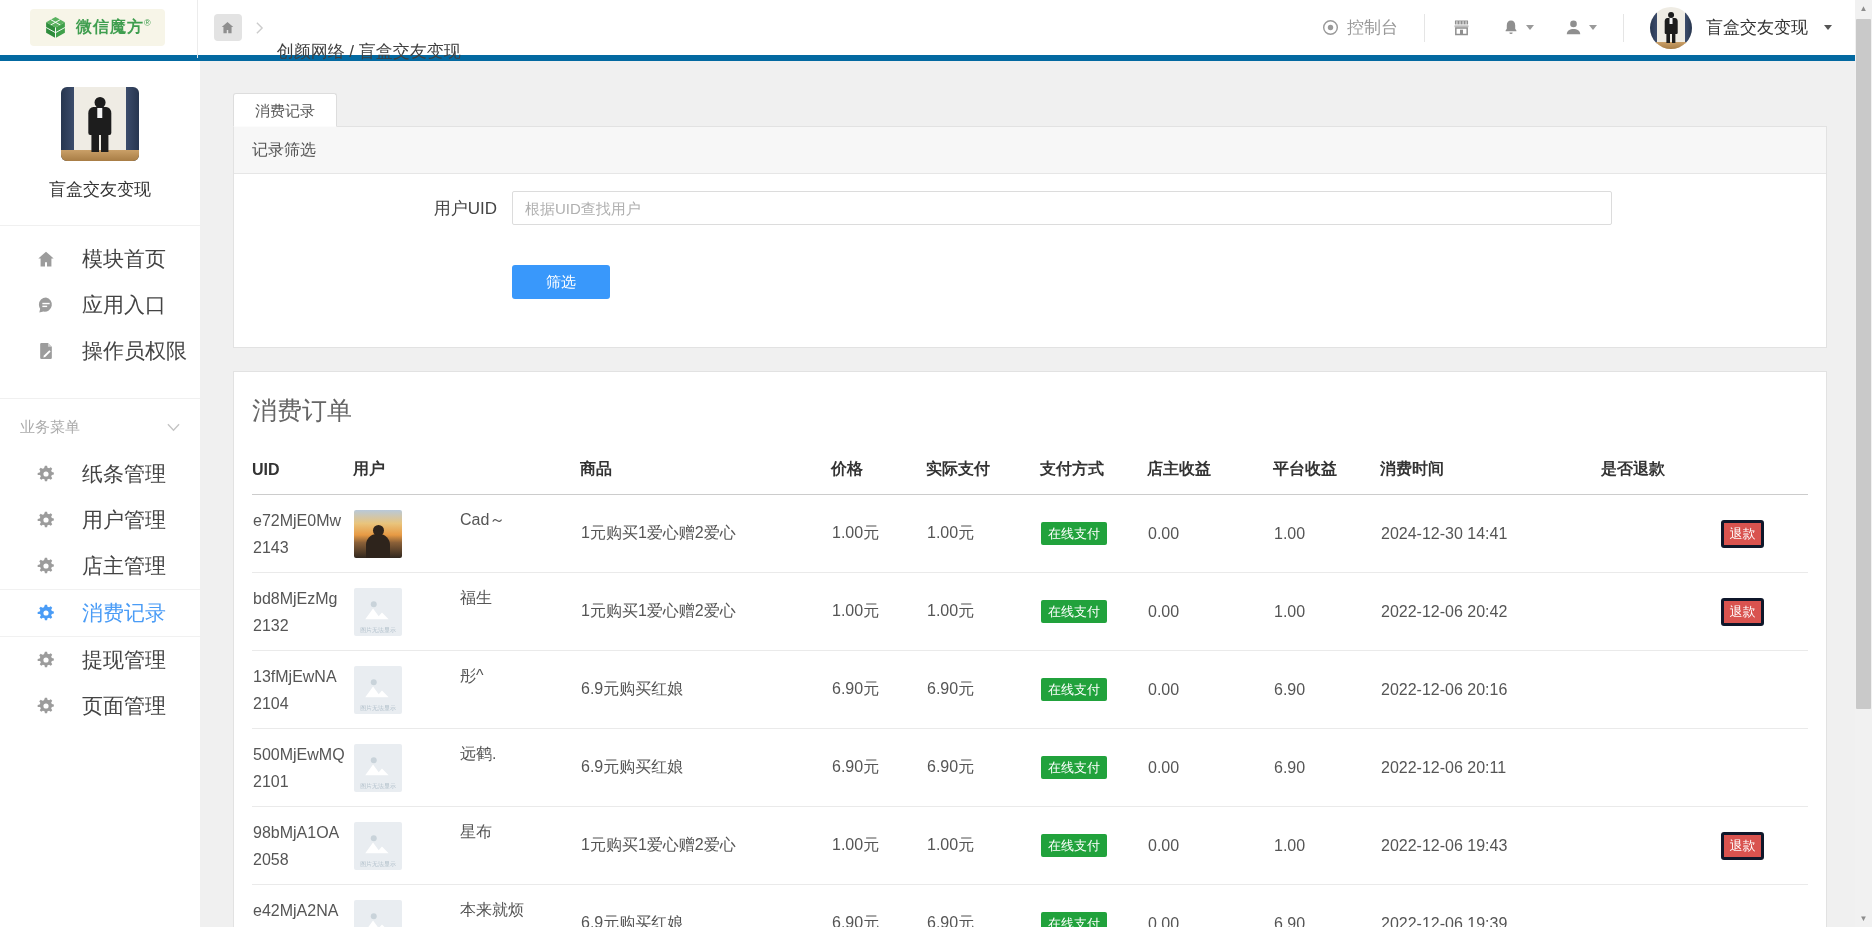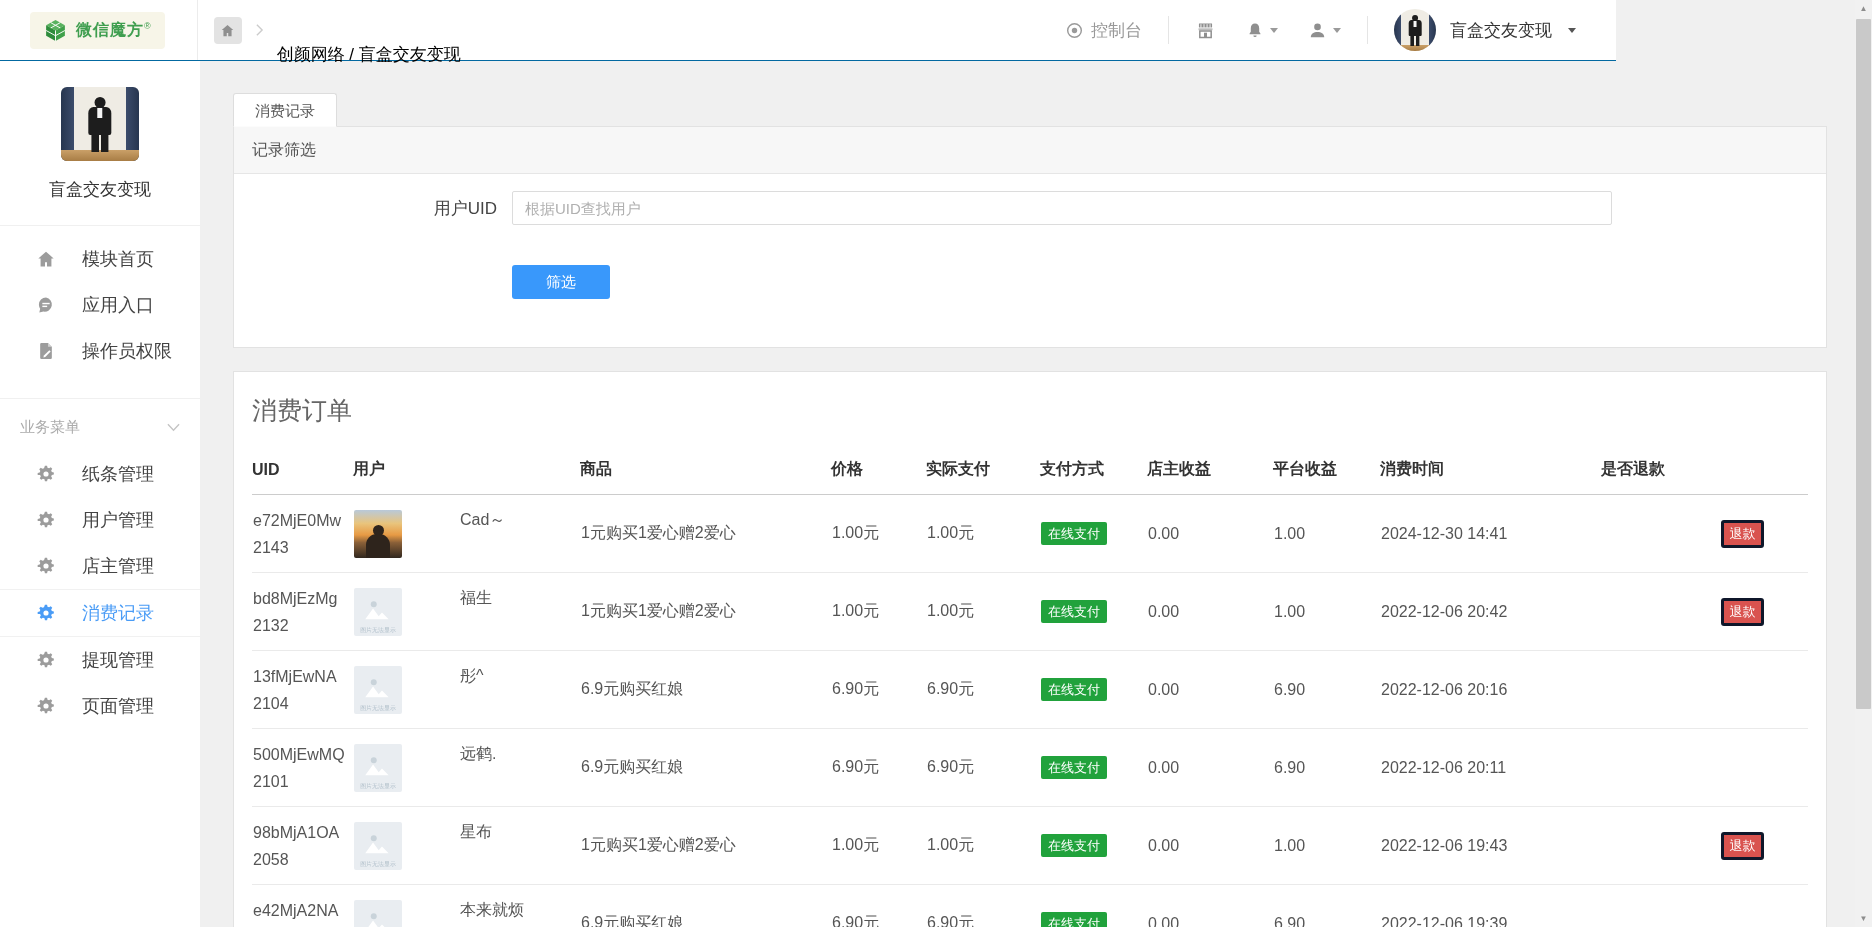--- a/index.html
+++ b/index.html
@@ -8,37 +8,37 @@
     width:1872px; height:927px; overflow:hidden;
     background:#f0f0f0;
     font-family:"Liberation Sans","DejaVu Sans",sans-serif;
     font-size:16px; color:#555;
     position:relative;
   }
   svg { display:block; }
 
   
   .header {
-    position:absolute; top:0; left:0; width:1616px; height:61px;
-    background:#fff; border-bottom:1px solid #0369a1;
+    position:absolute; top:0; left:0; width:1872px; height:61px;
+    background:#fff; border-bottom:6px solid #0369a1;
     display:flex; align-items:center; z-index:20;
   }
   .logo-box {
     margin-left:30px; background:#f7f5e8; border-radius:4px;
     padding:6px 13px; display:flex; align-items:center; gap:8px;
   }
   .logo-text { color:#3f9e4f; font-size:16px; font-weight:bold; letter-spacing:1px; }
   .logo-text sup { font-size:9px; font-weight:normal; }
   .hdr-divider { width:1px; height:60px; background:#ececec; margin-left:32px; }
   .home-chip {
     margin-left:16px; width:28px; height:27px; background:#e3e3e3; border-radius:4px;
     display:flex; align-items:center; justify-content:center; color:#8f8f8f; cursor:pointer;
   }
   .crumb-sep { margin:0 12px; color:#c9c9c9; }
-  .crumb-text { color:#000000; font-size:17px;margin-top:48px; }
+  .crumb-text { color:#404040; font-size:17px;margin-top:48px; }
 
   .hdr-right { margin-left:auto; display:flex; align-items:center; padding-right:40px; }
   .console-group { display:flex; align-items:center; gap:7px; color:#999; font-size:17px; cursor:pointer; }
   .hdr-divider2 { width:1px; height:28px; background:#e5e5e5; margin:0 26px; }
   .hdr-icon { color:#8f8f8f; cursor:pointer; display:flex; align-items:center; }
   .caret { width:0; height:0; border-left:4px solid transparent; border-right:4px solid transparent;
     border-top:5px solid #9a9a9a; margin-left:6px; }
   .gap30 { margin-left:30px; }
   .account { display:flex; align-items:center; cursor:pointer; }
   .hdr-avatar { width:42px; height:42px; border-radius:50%; overflow:hidden; }
@@ -56,21 +56,21 @@
   .photo-stage .fig-legs { position:absolute; top:62%; left:50%; transform:translateX(-50%); width:22%; height:26%;
     background:linear-gradient(90deg,#1d1d1d 42%,transparent 42%,transparent 58%,#1d1d1d 58%); }
 
   
   .sidebar { position:absolute; top:61px; left:0; width:200px; bottom:0; background:#fff; z-index:10; }
   .side-profile { padding-top:26px; text-align:center; }
   .side-photo { width:78px; height:74px; margin:0 auto; border-radius:6px; }
   .side-name { margin-top:17px; font-size:17px; color:#333; }
   .side-sep { height:1px; background:#f0f0f0; margin-top:24px; }
   .nav { padding-top:10px; }
-  .nav-item { height:46px; display:flex; align-items:center; padding-left:36px; gap:26px; font-size:18px; color:#444; cursor:pointer; }
+  .nav-item { height:46px; display:flex; align-items:center; padding-left:36px; gap:26px; font-size:21px; color:#444; cursor:pointer; }
   .nav-icon { width:20px; height:20px; color:#9c9c9c; flex:0 0 auto; }
   .nav-item.active { color:#4a9cf6; }
   .nav-item.active .nav-icon { color:#4a9cf6; }
   .section-row { height:48px; display:flex; align-items:center; justify-content:space-between; padding:0 20px; color:#ababab; font-size:15px; cursor:pointer; margin-top:4px; }
   .section-chevron { color:#c5c5c5; }
   .hairline { height:1px; background:#f1f1f1; }
 
   
   .main { position:absolute; top:61px; left:200px; right:17px; bottom:0; background:#f0f0f0;
     padding:32px 28px 0 33px; overflow:hidden; }

